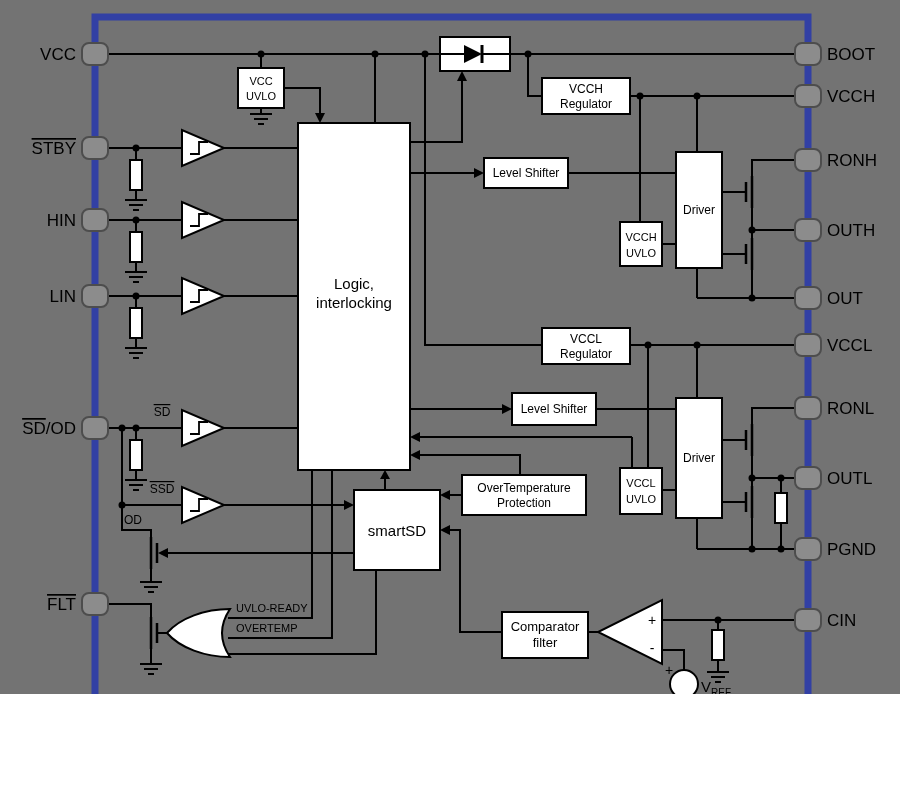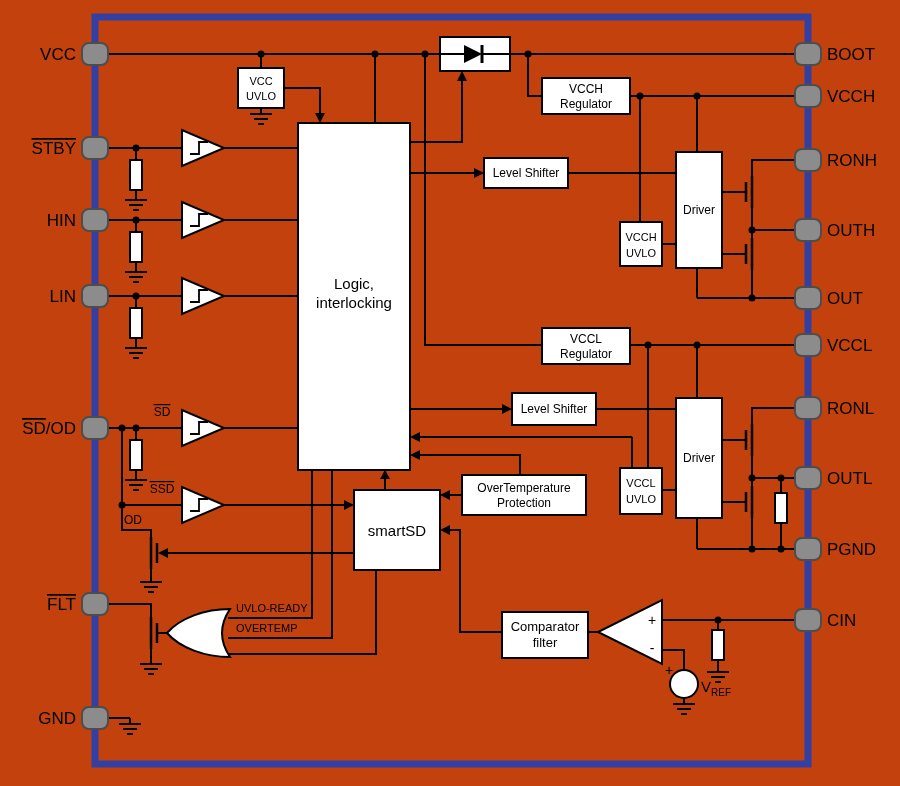--- a/index.html
+++ b/index.html
@@ -1,16 +1,16 @@
 <!DOCTYPE html>
 <html><head>
 <meta charset="utf-8">
 <style>
   html,body{margin:0;padding:0;background:#fff;}
-  #stage{width:900px;height:786px;position:relative;background:#c2410c;}
+  #stage{width:900px;height:694px;position:relative;background:#737373;}
   svg{display:block;}
   text{font-family:"Liberation Sans","DejaVu Sans",sans-serif;fill:#000;}
   .wire{stroke:#000;stroke-width:2;fill:none;}
   .thin{stroke:#000;stroke-width:1.8;fill:none;}
   .box{fill:#fff;stroke:#000;stroke-width:2;}
   .pin{fill:#8c8c8c;stroke:#4d4d4d;stroke-width:2;}
   .dot{fill:#000;stroke:none;}
   .arrow{fill:#000;stroke:none;}
   .pinlab{font-size:17px;}
   .blab{font-size:12px;text-anchor:middle;}

